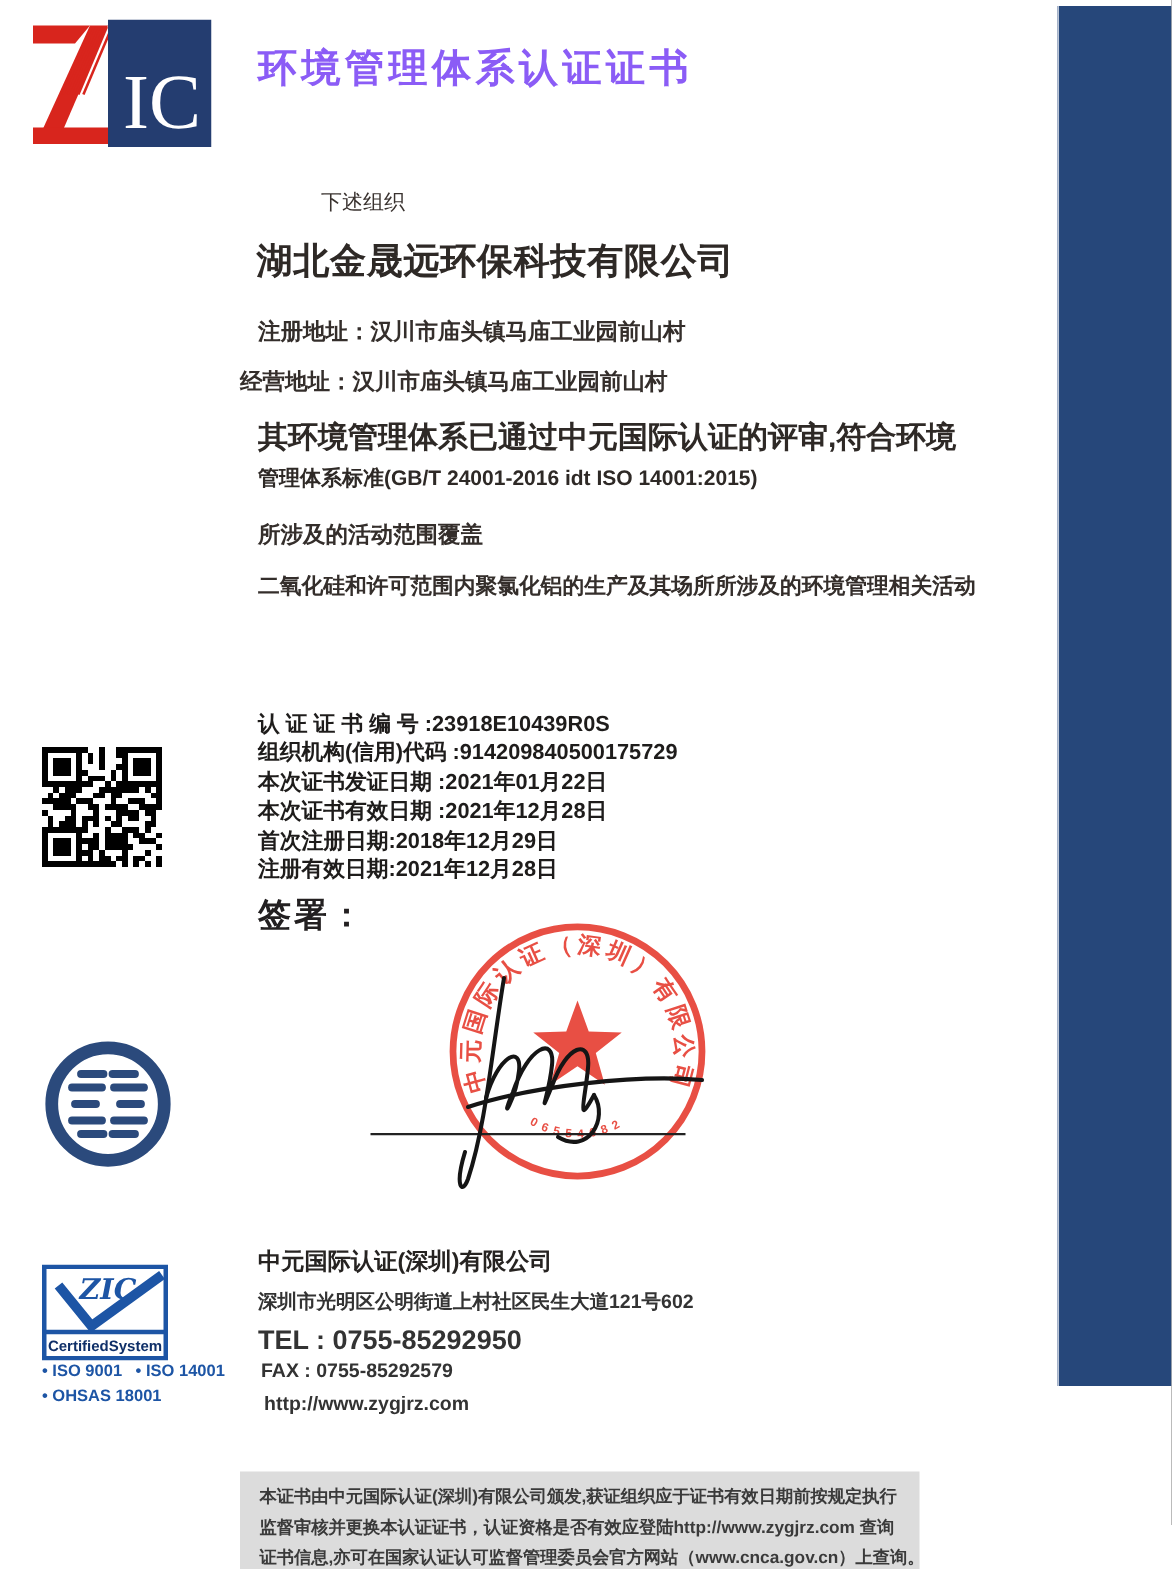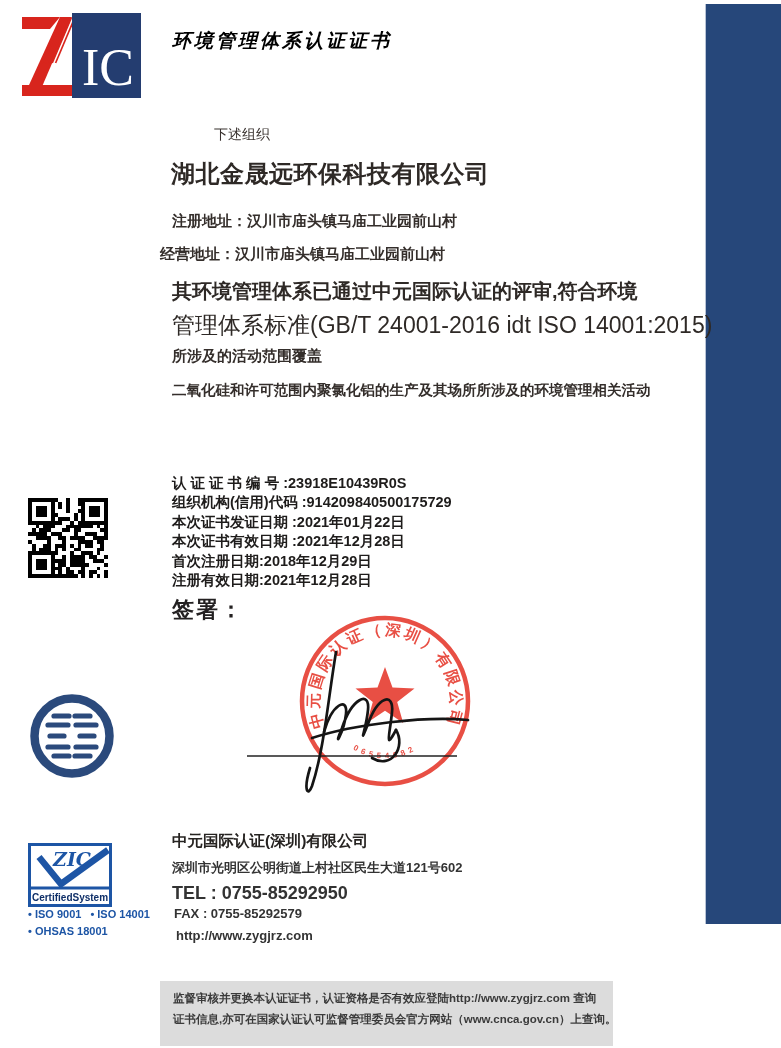--- a/index.html
+++ b/index.html
@@ -5,29 +5,29 @@
   html,body{margin:0;padding:0;background:#888;}
   #page{
     position:relative;width:781px;height:1048px;margin:0 auto;
     background:#ffffff;overflow:hidden;
     font-family:"Liberation Sans",sans-serif;color:#2c2826;
   }
   .abs{position:absolute;}
   
   #accent-bar{left:705px;top:4px;width:76px;height:920px;background:#26477a;border-left:1px solid #b9c4d6;}
   
-  #page-title{left:172px;top:28px;font-size:19px;font-weight:700;letter-spacing:3px;color:#000000;font-style:italic;}
+  #page-title{left:172px;top:28px;font-size:26px;font-weight:700;letter-spacing:3px;color:#8b5cf6;}
   
   .t{white-space:nowrap;}
   #intro{left:172px;top:126px;font-size:14px;font-weight:500;color:#39322f;margin-left:42px;}
   #company{left:171px;top:158px;font-size:24px;font-weight:600;color:#2e2926;letter-spacing:.5px;text-align:center;}
   #reg-addr{left:172px;top:212px;font-size:15px;font-weight:700;color:#342e2b;}
   #op-addr{left:160px;top:245px;font-size:15px;font-weight:700;color:#342e2b;}
   #stmt1{left:172px;top:278px;font-size:20px;font-weight:700;color:#2e2926;}
-  #stmt2{left:172px;top:310px;font-size:23px;font-weight:400;color:#2e2926;}
+  #stmt2{left:172px;top:310px;font-size:14px;font-weight:700;color:#2e2926;}
   #scope-intro{left:172px;top:347px;font-size:15px;font-weight:600;color:#342e2b;}
   #scope{left:172px;top:381px;font-size:14.5px;font-weight:600;color:#342e2b;font-family:Liberation Serif, serif;}
   
   #details{left:172px;top:474px;font-size:14.5px;font-weight:600;color:#1e1c1b;line-height:19.4px;}
   #sign-label{left:172px;top:595px;font-size:22px;font-weight:700;letter-spacing:2px;color:#232021;}
   
   #issuer-name{left:172px;top:831px;font-size:15.5px;font-weight:700;color:#262321;}
   #issuer-addr{left:172px;top:859px;font-size:13px;font-weight:600;color:#333;}
   #issuer-tel{left:172px;top:883px;font-size:18px;font-weight:600;color:#333;}
   #issuer-fax{left:174px;top:906px;font-size:13px;font-weight:600;color:#333;}
@@ -414,17 +414,18 @@
   </div>
   <div id="badge-ohsas-line" class="abs t">• OHSAS 18001</div>
 
   <div id="issuer-name" class="abs t">中元国际认证(深圳)有限公司</div>
   <div id="issuer-addr" class="abs t">深圳市光明区公明街道上村社区民生大道121号602</div>
   <div id="issuer-tel" class="abs t">TEL : 0755-85292950</div>
   <div id="issuer-fax" class="abs t">FAX : 0755-85292579</div>
   <div id="issuer-url" class="abs t">http://www.zygjrz.com</div>
 
   <div id="footer-box" class="abs">
+    <div class="fl">本证书由中元国际认证(深圳)有限公司颁发,获证组织应于证书有效日期前按规定执行</div>
     <div class="fl">监督审核并更换本认证证书，认证资格是否有效应登陆http://www.zygjrz.com 查询</div>
     <div class="fl">证书信息,亦可在国家认证认可监督管理委员会官方网站（www.cnca.gov.cn）上查询。</div>
   </div>
 
 </div>
 
 </body></html>

